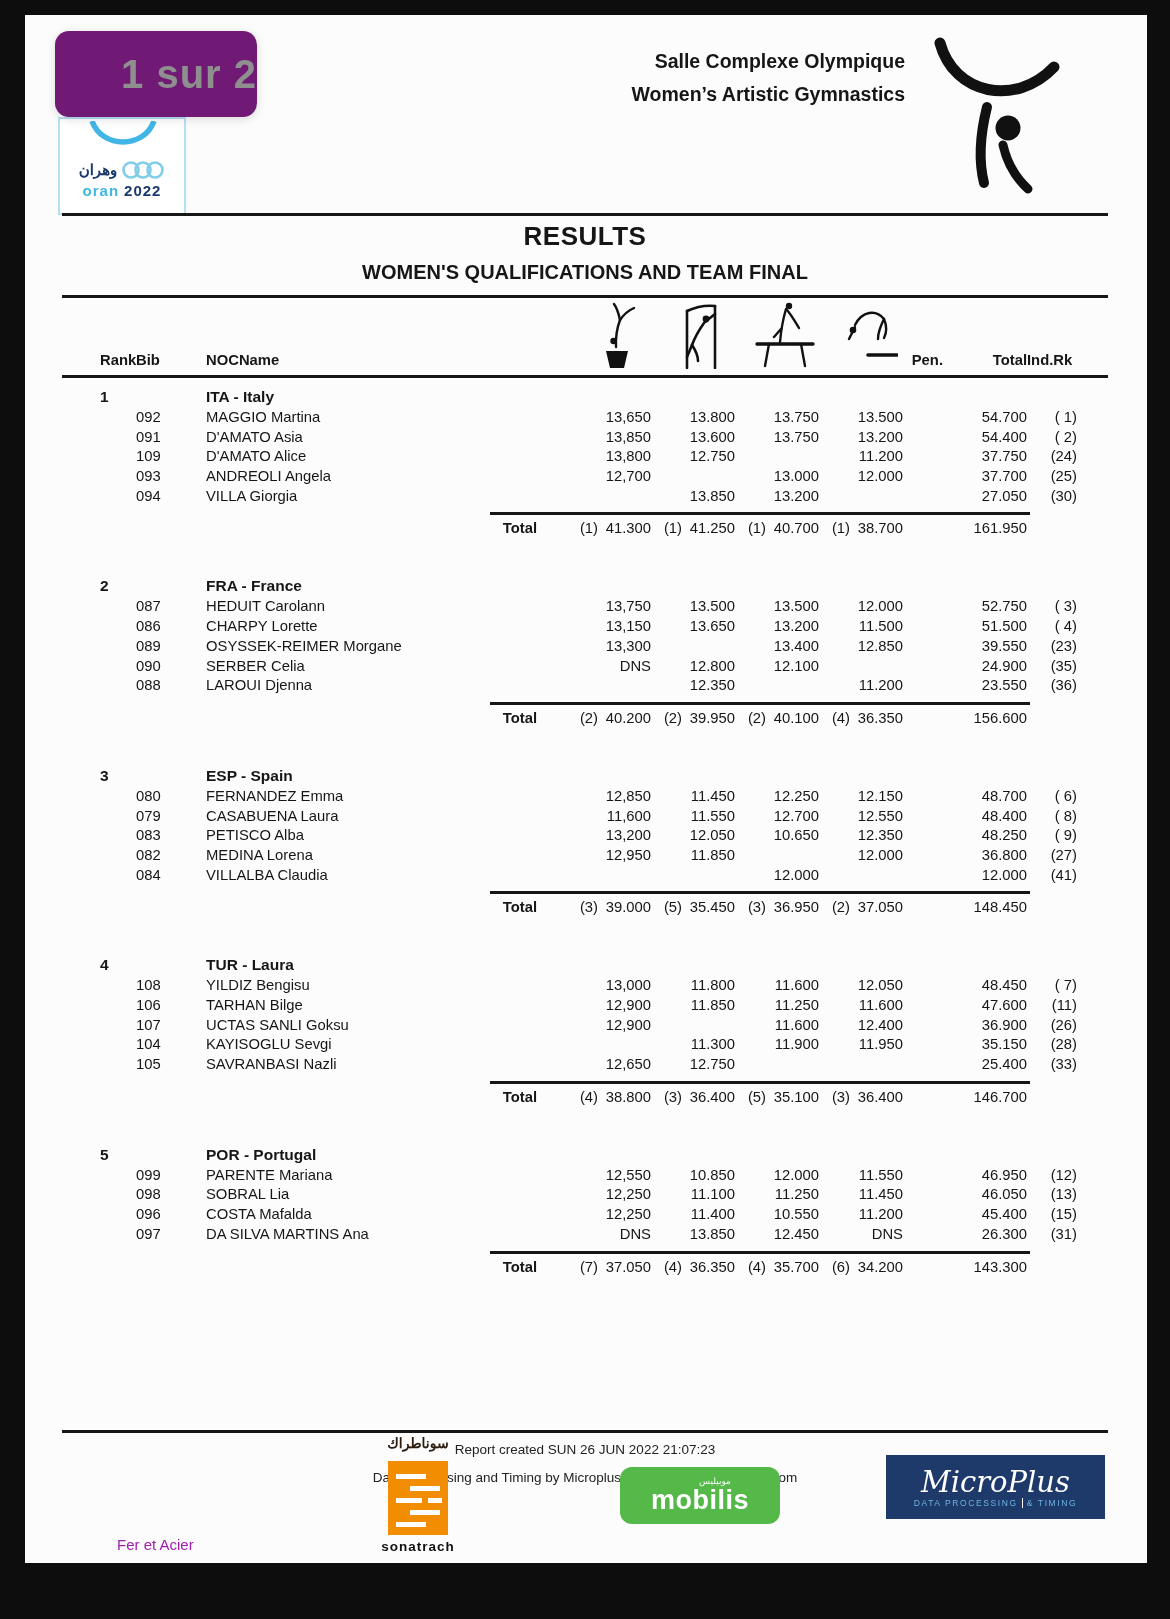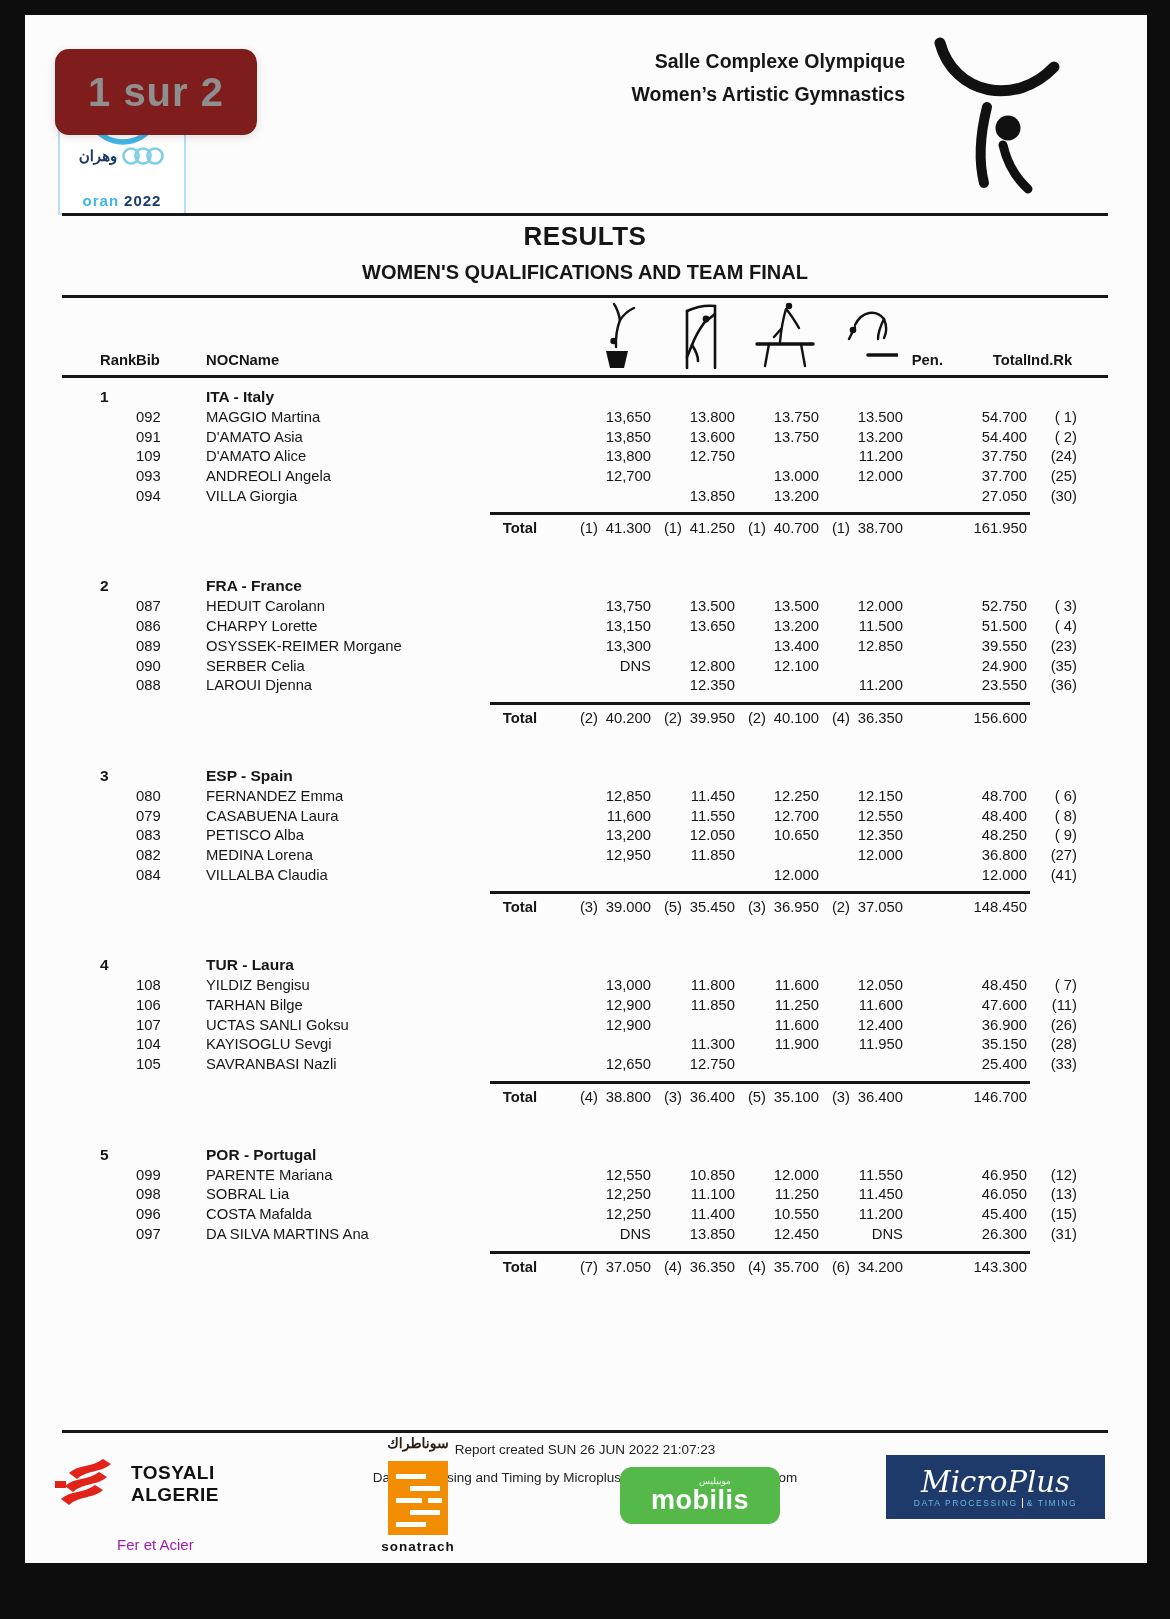--- a/index.html
+++ b/index.html
@@ -1,26 +1,26 @@
 <!DOCTYPE html>
 <html><head>
 <meta charset="utf-8">
 <style>
   html,body{margin:0;padding:0;background:#0d0d0d;width:1170px;height:1619px;overflow:hidden;
     font-family:"Liberation Sans",sans-serif;-webkit-font-smoothing:antialiased;}
   .page{position:absolute;left:25px;top:15px;width:1122px;height:1548px;background:#fcfcfc;color:#161616;}
 
   
-  .page-indicator{position:absolute;left:30px;top:34px;width:202px;height:86px;background:#7f1d1d;
-    border-radius:14px;box-shadow:0 2px 10px rgba(0,0,0,.14);display:flex;align-items:center;justify-content:center;z-index:5;}
+  .page-indicator{position:absolute;left:30px;top:16px;width:202px;height:86px;background:#701a75;
+    border-radius:14px;box-shadow:0 2px 10px rgba(0,0,0,.14);display:flex;align-items:center;justify-content:flex-end;z-index:5;}
   .page-indicator span{font-size:40px;font-weight:600;color:#8f8f8f;letter-spacing:1px;}
 
   
   .oran-box{position:absolute;left:33px;top:102px;width:128px;height:98px;border:2px solid #b5e0f2;background:#fff;
-    display:flex;flex-direction:column;align-items:center;justify-content:flex-end;padding-bottom:4px;box-sizing:border-box;gap:24px;}
+    display:flex;flex-direction:column;align-items:center;justify-content:flex-end;padding-bottom:14px;box-sizing:border-box;}
   .oran-arc{position:absolute;top:2px;left:28px;}
   .oran-row{display:flex;align-items:center;gap:4px;margin-bottom:2px;}
   .oran-arabic{color:#1b3a6b;font-weight:bold;font-size:15px;}
   .oran-line{font-size:15px;letter-spacing:1px;}
   .oran-city{color:#41b6e6;font-weight:bold;}
   .oran-year{color:#1b3a6b;font-weight:bold;margin-left:5px;}
 
   
   .venue-block{position:absolute;right:242px;top:30px;text-align:right;font-weight:bold;font-size:19.5px;line-height:33px;}
   .pictogram{position:absolute;left:905px;top:16px;}
@@ -623,34 +623,20 @@
       <div class="c ind"></div>
     </div>
   </div>
 </div>
   </div>
 
   <div class="rule rule-footer"></div>
   <div class="report-line">Report created SUN 26 JUN 2022 21:07:23</div>
   <div class="timing-line">Data Processing and Timing by Microplus — www.microplustiming.com</div>
 
-  <div class="tosyali">
-    <svg width="66" height="58" viewBox="0 0 66 58">
-      <g fill="#e2231a">
-        <path d="M14 18 C24 9 36 13 48 4 L56 9 C46 18 34 14 22 24 Z"></path>
-        <path d="M10 31 C20 22 32 26 44 17 L52 22 C42 31 30 27 18 37 Z"></path>
-        <path d="M6 44 C16 35 28 39 40 30 L48 35 C38 44 26 40 14 50 Z"></path>
-        <rect x="0" y="26" width="11" height="7"></rect>
-      </g>
-    </svg>
-    <div class="tosyali-text">
-      <div>TOSYALI</div>
-      <div>ALGERIE</div>
-    </div>
-  </div>
   <div class="fer-acier">Fer et Acier</div>
 
   <div class="sona-arabic">سوناطراك</div>
   <svg class="sona-square" width="60" height="74" viewBox="0 0 60 74">
     <rect x="0" y="0" width="60" height="74" fill="#f28c00"></rect>
     <g fill="#fff">
       <rect x="8" y="13" width="30" height="5"></rect>
       <rect x="22" y="25" width="30" height="5"></rect>
       <rect x="8" y="37" width="26" height="5"></rect>
       <rect x="40" y="37" width="14" height="5"></rect>

